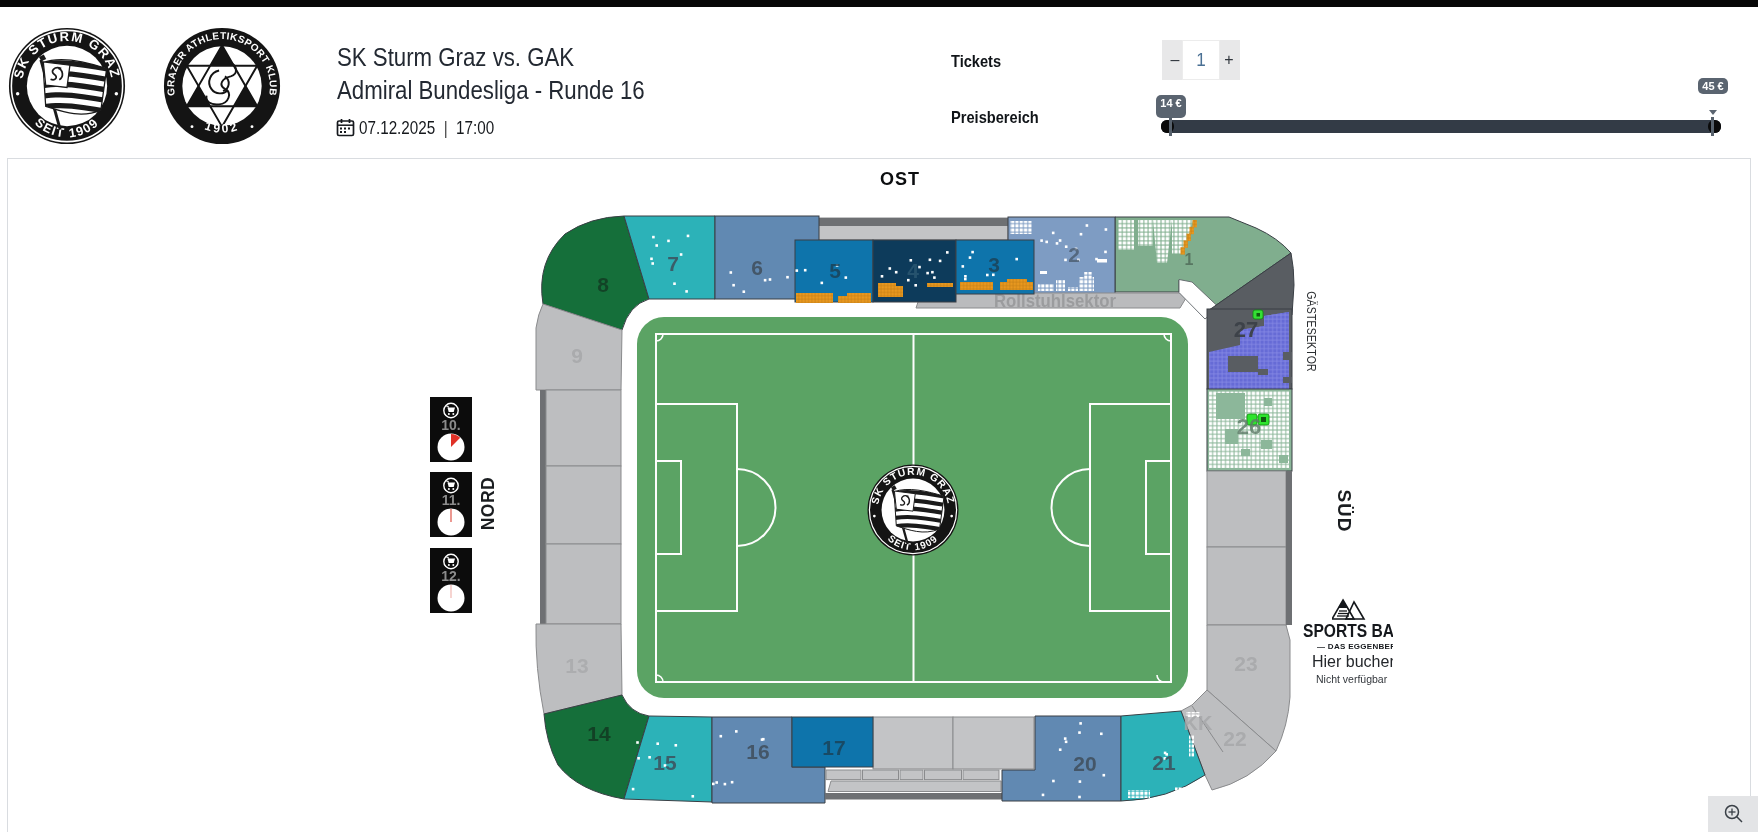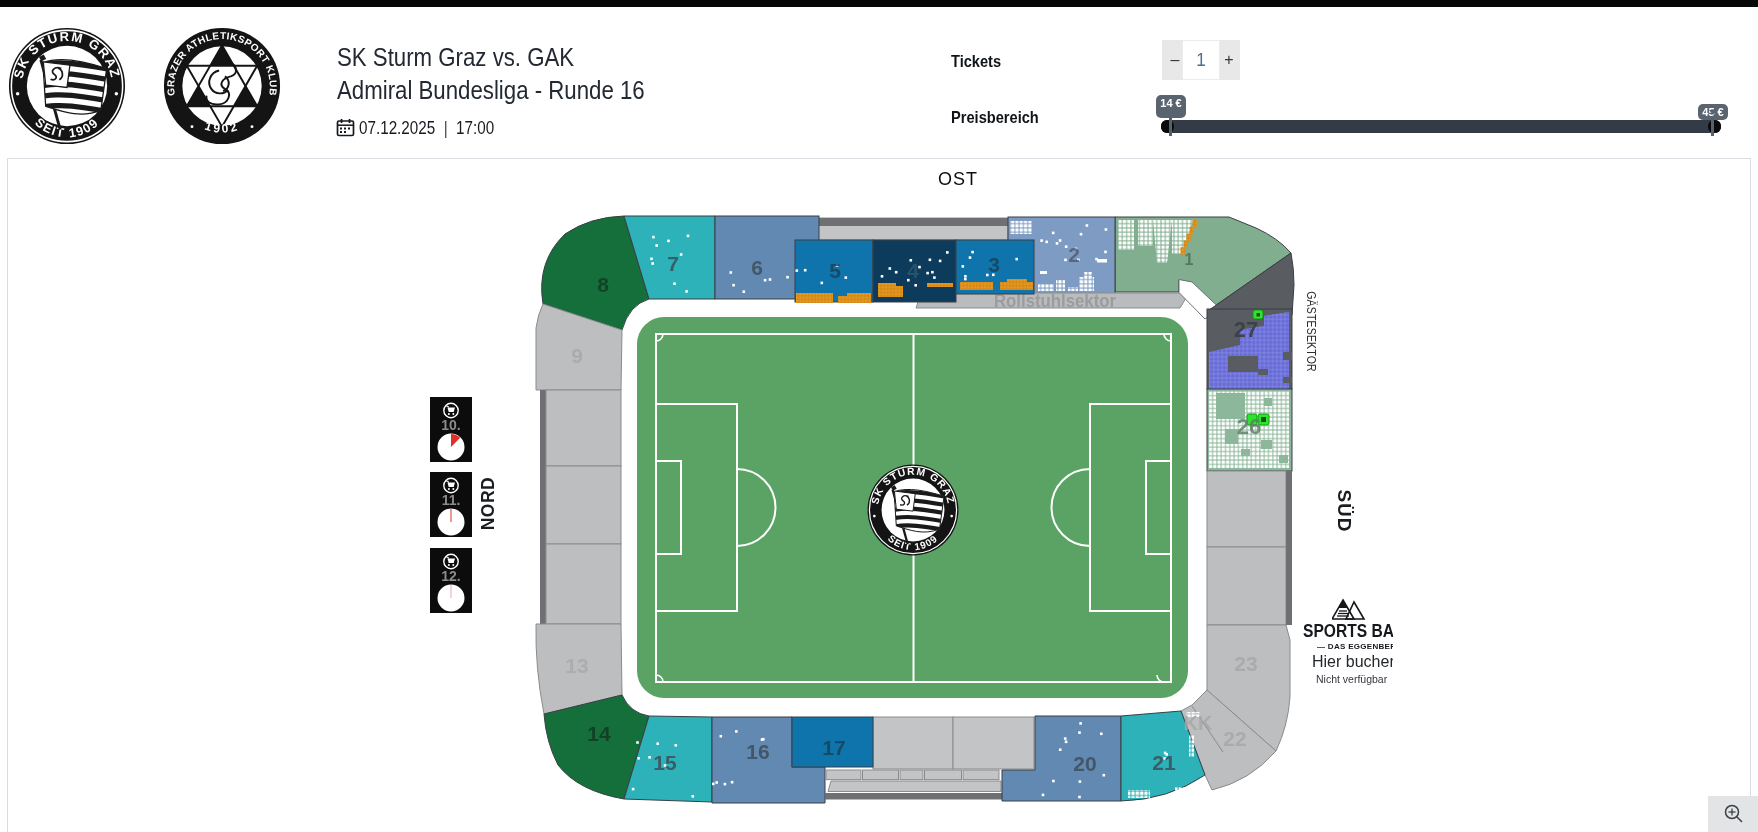--- a/index.html
+++ b/index.html
@@ -89,21 +89,21 @@
 <div class="abs" style="left:951px;top:108px;font-size:17px;font-weight:bold;color:#101418;transform:scaleX(0.86);transform-origin:0 0">Preisbereich</div>
 
 <div class="abs" style="left:1162px;top:40px;width:78px;height:40px;background:#e8e8e9"></div>
 <div class="abs" style="left:1182px;top:40px;width:38px;height:40px;background:#fff;border:1px solid #ececec"></div>
 <div class="abs" style="left:1162px;top:40px;width:26px;height:40px;font-size:16px;color:#30363d;display:flex;align-items:center;justify-content:center">–</div>
 <div class="abs" style="left:1216px;top:40px;width:26px;height:40px;font-size:16px;color:#30363d;display:flex;align-items:center;justify-content:center">+</div>
 <div class="abs" style="left:1182px;top:40px;width:38px;height:40px;font-size:19px;color:#4a7094;display:flex;align-items:center;justify-content:center;transform:scaleX(0.9)">1</div>
 
 <div class="abs" style="left:1156px;top:95px;width:30px;height:23px;background:#5a6470;border-radius:5px;color:#fff;font-size:11px;font-weight:bold;text-align:center;line-height:16px">14 €</div>
 <div class="abs" style="left:1167px;top:110px;width:0;height:0;border-left:4px solid transparent;border-right:4px solid transparent;border-top:5px solid #5a6470"></div>
-<div class="abs" style="left:1698px;top:104px;width:30px;height:16px;background:#5a6470;border-radius:5px;color:#fff;font-size:11px;font-weight:bold;text-align:center;line-height:16px">45 €</div>
+<div class="abs" style="left:1698px;top:78px;width:30px;height:16px;background:#5a6470;border-radius:5px;color:#fff;font-size:11px;font-weight:bold;text-align:center;line-height:16px">45 €</div>
 <div class="abs" style="left:1709px;top:110px;width:0;height:0;border-left:4px solid transparent;border-right:4px solid transparent;border-top:5px solid #5a6470"></div>
 <div class="abs" style="left:1161px;top:120px;width:560px;height:13px;background:#333b46;border-radius:6px"></div>
 <div class="abs" style="left:1161px;top:120px;width:13px;height:13px;background:#0a0a0a;border-radius:6px"></div>
 <div class="abs" style="left:1708px;top:120px;width:13px;height:13px;background:#0a0a0a;border-radius:6px"></div>
 <div class="abs" style="left:1169px;top:117px;width:3px;height:19px;background:#57616c"></div>
 <div class="abs" style="left:1711px;top:117px;width:3px;height:19px;background:#57616c"></div>
 
 <div class="abs" style="left:7px;top:158px;width:1744px;height:674px;border:1px solid #d9dce0;border-bottom:none;background:#fff"></div>
 <svg class="abs" style="left:0;top:158px" width="1758" height="674" viewBox="0 158 1758 674">
     <defs>
@@ -331,21 +331,21 @@
     <text x="758" y="759" text-anchor="middle" font-size="21" font-weight="bold" fill="#3e4c58" opacity="0.82">16</text>
     <text x="834" y="755" text-anchor="middle" font-size="21" font-weight="bold" fill="#1b4256" opacity="0.82">17</text>
     <text x="1085" y="771" text-anchor="middle" font-size="21" font-weight="bold" fill="#3e4c58" opacity="0.82">20</text>
     <text x="1164" y="770" text-anchor="middle" font-size="21" font-weight="bold" fill="#3e4c58" opacity="0.82">21</text>
     <text x="1198" y="730" text-anchor="middle" font-size="20" font-weight="bold" fill="#a6a7a9" opacity="0.82">KK</text>
     <text x="1235" y="746" text-anchor="middle" font-size="21" font-weight="bold" fill="#a6a7a9" opacity="0.82">22</text>
     <text x="1246" y="671" text-anchor="middle" font-size="21" font-weight="bold" fill="#a6a7a9" opacity="0.82">23</text>
     <text x="1249" y="434" text-anchor="middle" font-size="22" font-weight="bold" fill="#5e7c68" opacity="0.82">26</text>
     <text x="1246" y="337" text-anchor="middle" font-size="22" font-weight="bold" fill="#3c4148" opacity="0.95">27</text>
   </svg>
-<div class="abs" style="left:904px;top:169px;width:74px;text-align:right;font-size:18px;font-weight:normal;color:#0c0e10;letter-spacing:1px">OST</div>
+<div class="abs" style="left:880px;top:169px;width:74px;text-align:left;font-size:18px;font-weight:bold;color:#0c0e10;letter-spacing:1px">OST</div>
 <div class="abs" style="left:460px;top:493px;width:56px;text-align:center;font-size:17.5px;font-weight:bold;color:#1a1d20;letter-spacing:0.5px;transform:rotate(-90deg);transform-origin:center">NORD</div>
 <div class="abs" style="left:1322px;top:500px;width:44px;font-size:19px;font-weight:bold;color:#1a1d20;letter-spacing:1px;transform:rotate(90deg);transform-origin:center;text-align:center">SÜD</div>
 <div class="abs" style="left:1258px;top:324px;width:106px;font-size:13.5px;color:#2b2e31;letter-spacing:0.2px;transform:rotate(90deg) scaleX(0.78);transform-origin:center;text-align:center">GÄSTESEKTOR</div>
 
 <div class="abs" style="left:430px;top:397px;width:42px;height:65px;background:#0c0c0c"></div>
 <svg class="abs" style="left:430px;top:397px" width="42" height="65" viewBox="0 0 42 65">
  <circle cx="21" cy="13.5" r="7.2" fill="none" stroke="#fff" stroke-width="1.4"></circle>
  <path d="M17.5,10.5 h7.5 l-1.3,4.6 h-5 z" fill="#fff"></path>
  <path d="M16.3,9.2 h1.6 l0.8,1.3" stroke="#fff" stroke-width="1.1" fill="none"></path>
  <circle cx="18.9" cy="16.9" r="1" fill="#fff"></circle>

